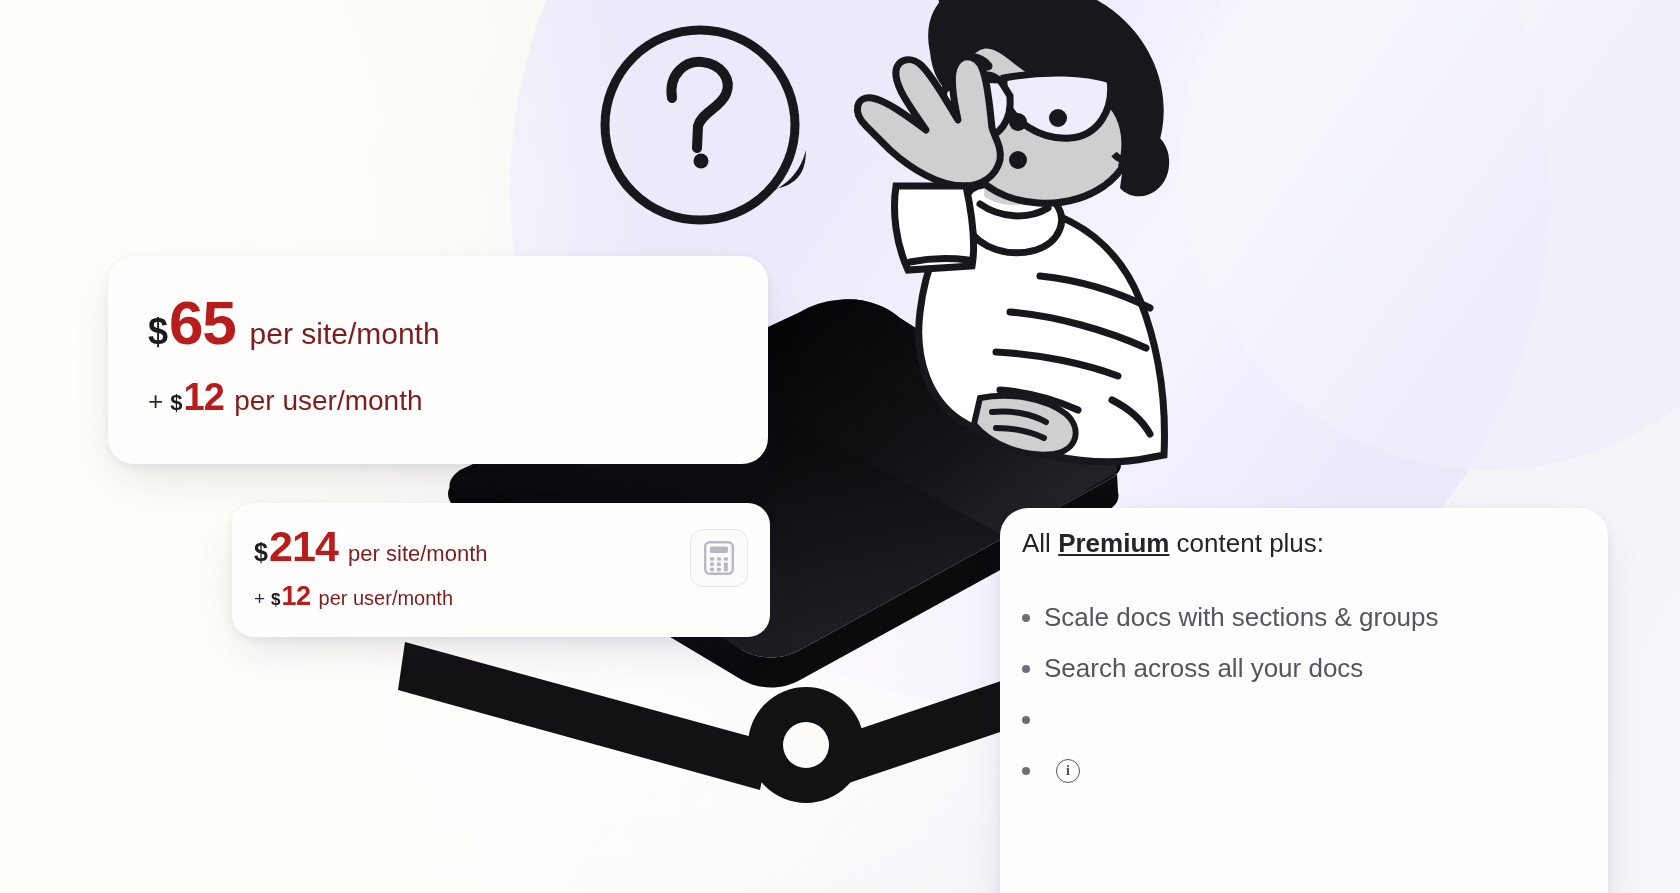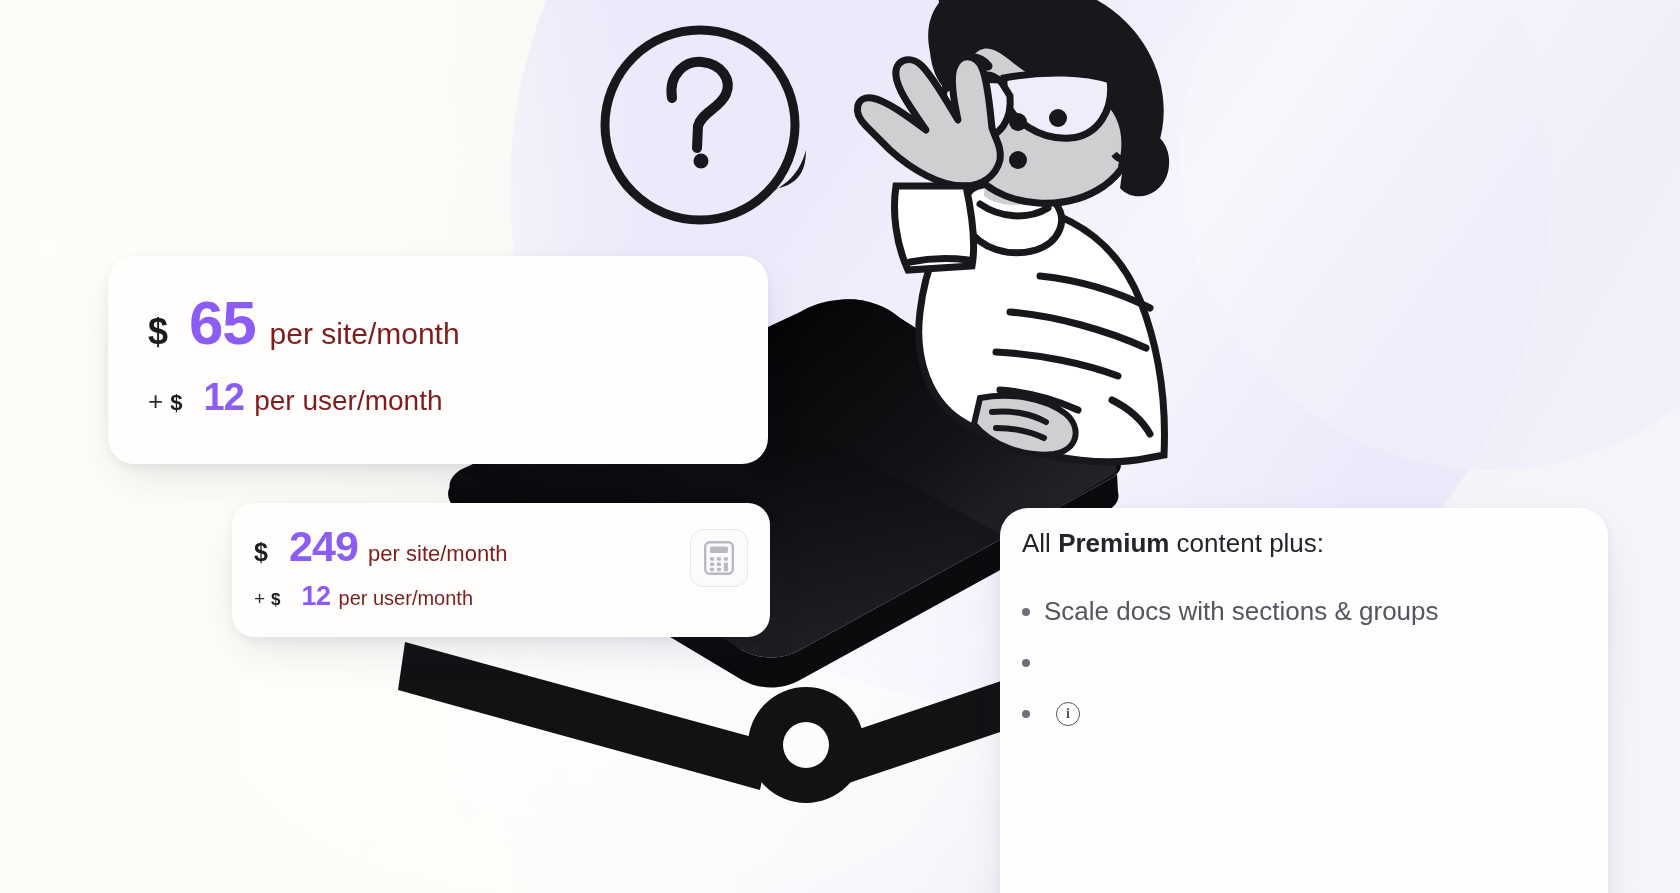--- a/index.html
+++ b/index.html
@@ -57,21 +57,21 @@
     background:#fffefe;
   }
 
   .price-row{display:flex;align-items:baseline;}
   #price-card-primary .row-main{position:absolute;left:40px;top:36px;}
   #price-card-primary .row-sub{position:absolute;left:40px;top:122px;}
   #price-card-secondary .row-main{position:absolute;left:22px;top:22px;}
   #price-card-secondary .row-sub{position:absolute;left:22px;top:80px;}
 
   .currency{font-weight:700;color:#1b1b20;line-height:1;}
-  .amount{font-weight:700;color:#8b5cf6;line-height:1;letter-spacing:-.02em;margin-left:20px;}
+  .amount{font-weight:700;color:#b91c1c;line-height:1;letter-spacing:-.02em;}
   .period{color:#7f1d1d;line-height:1;}
   .plus{color:#2b2b32;font-weight:400;line-height:1;}
 
   .big .currency{font-size:36px;margin-right:1px;}
   .big .amount{font-size:62px;}
   .big .period{font-size:30px;margin-left:14px;}
 
   .small .plus{font-size:26px;margin-right:7px;}
   .small .currency{font-size:22px;margin-right:1px;}
   .small .amount{font-size:38px;}
@@ -90,22 +90,22 @@
   #calculator-button{
     position:absolute;right:22px;top:26px;width:58px;height:58px;border-radius:13px;
     background:#fbfbfc;border:1.5px solid #e7e7ec;display:flex;align-items:center;justify-content:center;
     cursor:pointer;padding:0;
   }
 
   
   #features-panel .fp-title{
     position:absolute;left:22px;top:20px;font-size:26px;color:#24242b;white-space:nowrap;
   }
-  #features-panel .fp-title b{font-weight:700;}
-  #features-list{position:absolute;left:22px;top:78px;margin:0;padding:0;list-style:none;width:570px;}
+  #features-panel .fp-title b{font-weight:700;text-decoration:underline;}
+  #features-list{position:absolute;left:22px;top:84px;margin:0;padding:0;list-style:none;width:570px;}
   #features-list li{
     display:flex;align-items:center;font-size:26px;color:#55545f;
     height:51px;white-space:nowrap;
   }
   #features-list .bullet{
     width:8px;height:8px;border-radius:50%;background:#6f6e7b;
     margin-right:14px;flex:none;
   }
   .info-icon{
     display:inline-flex;align-items:center;justify-content:center;
@@ -281,21 +281,21 @@
       <span class="plus">+</span>
       <span class="currency">$</span>
       <span class="amount">12</span>
       <span class="period">per user/month</span>
     </div>
   </div>
 
   <div class="card" id="price-card-secondary">
     <div class="price-row mid row-main">
       <span class="currency">$</span>
-      <span class="amount">249</span>
+      <span class="amount">214</span>
       <span class="period">per site/month</span>
     </div>
     <div class="price-row tiny row-sub">
       <span class="plus">+</span>
       <span class="currency">$</span>
       <span class="amount">12</span>
       <span class="period">per user/month</span>
     </div>
 
     <button id="calculator-button" title="Calculator">
@@ -322,20 +322,24 @@
     <div class="fp-title">
       <span>All </span><b>Premium</b><span> content plus:</span>
     </div>
     <ul id="features-list">
       <li>
         <span class="bullet"></span>
         <span>Scale docs with sections &amp; groups</span>
       </li>
       <li>
         <span class="bullet"></span>
+        <span>Search across all your docs</span>
+      </li>
+      <li>
+        <span class="bullet"></span>
       </li>
       <li>
         <span class="bullet"></span>
         <span class="info-icon">i</span>
       </li>
     </ul>
   </div>
 
 </div>
 

